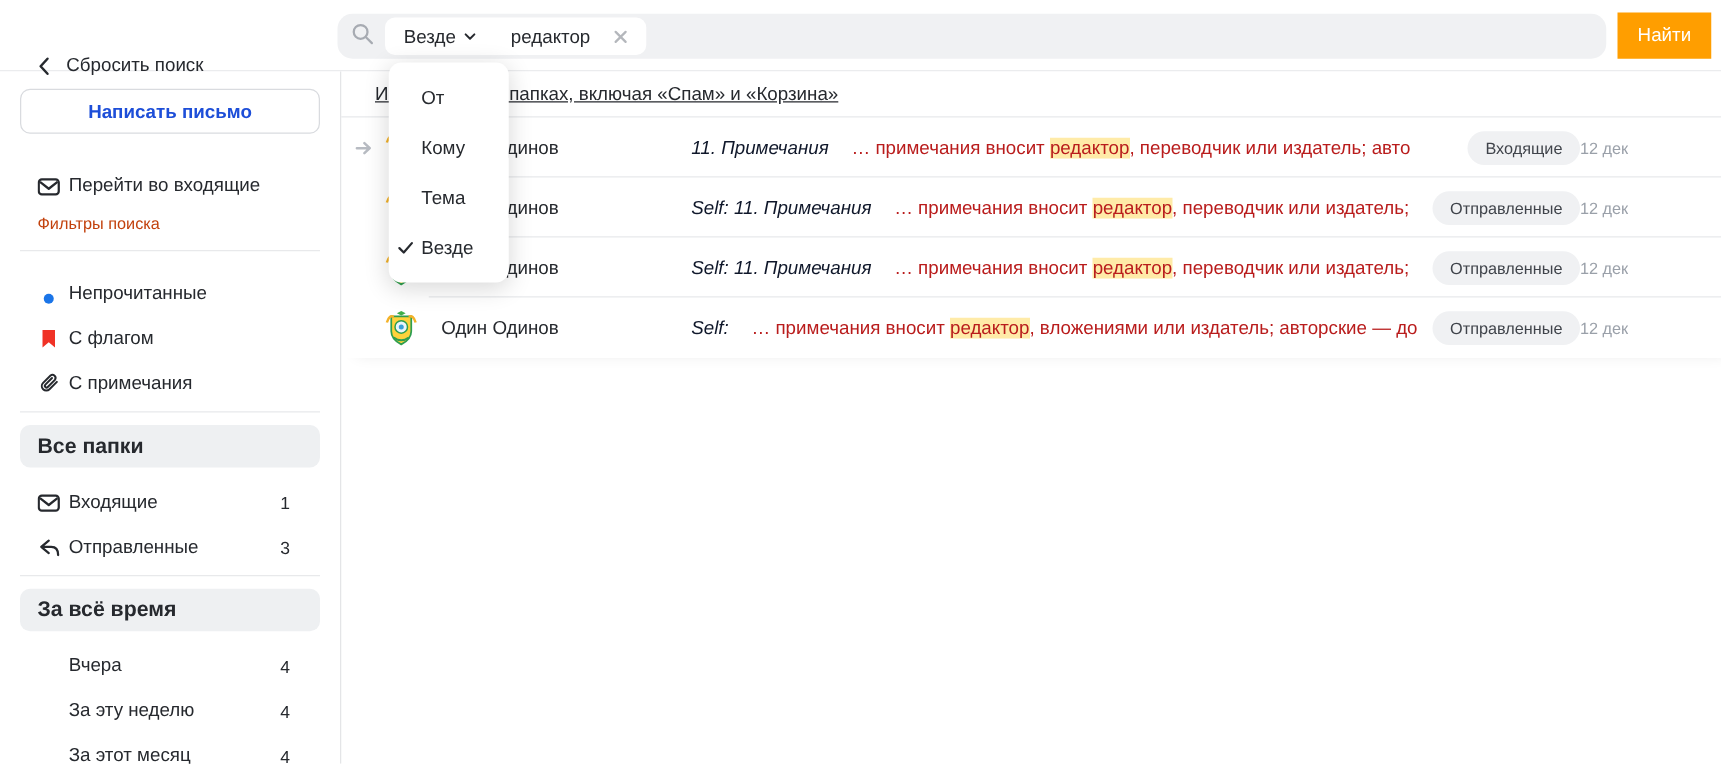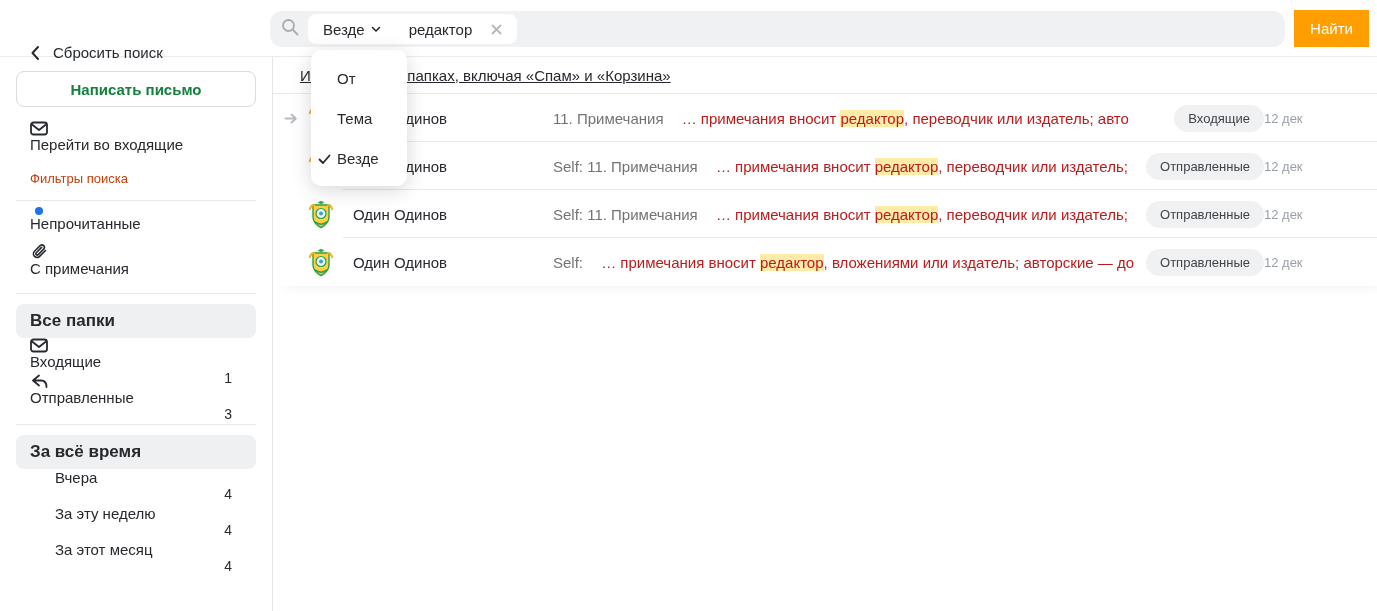--- a/index.html
+++ b/index.html
@@ -22,23 +22,23 @@
               background:#ff9e00; color:#fff; font-size:15px; font-weight:500; border-radius:0;
               font-family:inherit; cursor:pointer; }
 
   
   .main { display:flex; height:554px; }
   .sidebar { width:273px; border-right:1px solid #e4e5e7; padding:0 16px; flex-shrink:0; }
   .content { flex:1; position:relative; }
 
   
   .compose { margin-top:14px; width:100%; height:36px; background:#fff; border:1px solid #d9dbdf;
-             border-radius:8px; font-weight:bold; font-size:15px; color:#15803d;
+             border-radius:8px; font-weight:bold; font-size:15px; color:#1d4ed8;
              font-family:inherit; cursor:pointer; }
-  .side-item { display:flex; align-items:flex-start; height:36px; padding:0 12px 0 14px; font-size:15px; cursor:pointer; border-radius:8px;flex-direction:column; }
+  .side-item { display:flex; align-items:flex-end; height:36px; padding:0 12px 0 14px; font-size:15px; cursor:pointer; border-radius:8px; }
   .side-item .ic { width:18px; display:flex; justify-content:center; margin-right:7px; flex-shrink:0; }
   .goto-inbox { margin-top:14px; }
   .filters-title { margin-top:14px; padding-left:14px; font-size:13px; color:#c2410c; }
   .divider { border:none; border-top:1px solid #e8e9eb; margin:14px 0 6px 0; }
   .dot { width:8px; height:8px; border-radius:50%; background:#1b75e8; }
   .section-hd { margin-top:10px; background:#eef0f2; border-radius:8px; padding:7px 14px;
                 font-size:17px; font-weight:bold; }
   .count { margin-left:auto; font-size:14px; color:#26292e; padding-right:12px; }
   .indent { padding-left:39px; }
 
@@ -47,21 +47,21 @@
   .search-all { font-size:15px; color:#26292e; text-decoration:underline; cursor:pointer; white-space:nowrap; }
   .rows { border-top:1px solid #e8e9eb; }
   .mail-row { display:flex; align-items:center; height:48px; padding-right:25px; position:relative; cursor:pointer; }
   .mail-row::after { content:""; position:absolute; left:70px; right:16px; bottom:0; border-bottom:1px solid #e8e9eb; }
   .mail-row:last-child::after { border-bottom:none; }
   .rows { box-shadow:0 10px 12px -12px rgba(0,0,0,0.10); }
   .marker-col { width:37px; display:flex; justify-content:center; flex-shrink:0; }
   .avatar { width:26px; height:29px; flex-shrink:0; margin-left:-2px; }
   .sender { width:200px; margin-left:19px; font-size:15px; color:#26292e; white-space:nowrap; overflow:hidden; flex-shrink:0; }
   .mid { flex:1; overflow:hidden; white-space:nowrap; font-size:15px; }
-  .subject { color:#737373; }
+  .subject { color:#0f172a;font-style:italic; }
   .snippet { color:#b91c1c; margin-left:14px; }
   .hl { background:#ffeba8; }
   .badge { flex-shrink:0; margin-left:12px; background:#f0f1f3; border-radius:14px; padding:6px 14px;
            font-size:13px; color:#40444b; white-space:nowrap; }
   .date { flex-shrink:0; width:104px; text-align:left; font-size:13px; color:#9aa0a9; white-space:nowrap; }
 
   
   .dropdown { position:absolute; left:311px; top:50px; width:96px; background:#fff; border-radius:10px;
               box-shadow:0 4px 20px rgba(0,0,0,0.16); padding:8px 0; z-index:50; }
   .dd-item { position:relative; height:40px; display:flex; align-items:center; padding-left:26px;
@@ -128,20 +128,28 @@
     <hr class="divider">
 
     <div class="side-item">
       <span class="ic">
           <span class="dot"></span>
         </span>
       <span>Непрочитанные</span>
     </div>
     <div class="side-item">
       <span class="ic">
+        <svg width="14" height="16" viewBox="0 0 14 16">
+            <path d="M2 1 H12 V15 L7 10.8 L2 15 Z" fill="#f03226"></path>
+          </svg>
+      </span>
+      <span>С флагом</span>
+    </div>
+    <div class="side-item">
+      <span class="ic">
         <svg width="17" height="17" viewBox="0 0 17 17">
             <path d="M14.5 7.5 L8.6 13.4 a3.6 3.6 0 0 1 -5.1 -5.1 L9.4 2.4 a2.5 2.5 0 0 1 3.5 3.5 L7.2 11.6 a1.3 1.3 0 0 1 -1.9 -1.9 L10.6 4.4" fill="none" stroke="#26292e" stroke-width="1.6" stroke-linecap="round"></path>
           </svg>
       </span>
       <span>С примечания</span>
     </div>
 
     <hr class="divider">
     <div class="section-hd">Все папки</div>
 
@@ -296,20 +304,24 @@
   </div>
 </div>
 
 <div class="dropdown">
 
     <div class="dd-item">
 
       <span>От</span>
     </div>
 
+    <div class="dd-item">
+
+      <span>Кому</span>
+    </div>
 
     <div class="dd-item">
 
       <span>Тема</span>
     </div>
 
     <div class="dd-item">
       <span class="check">
         <svg width="13" height="11" viewBox="0 0 13 11">
           <path d="M1.5 5.5 L5 9 L11.5 1.5" fill="none" stroke="#26292e" stroke-width="1.8" stroke-linecap="round" stroke-linejoin="round"></path>

